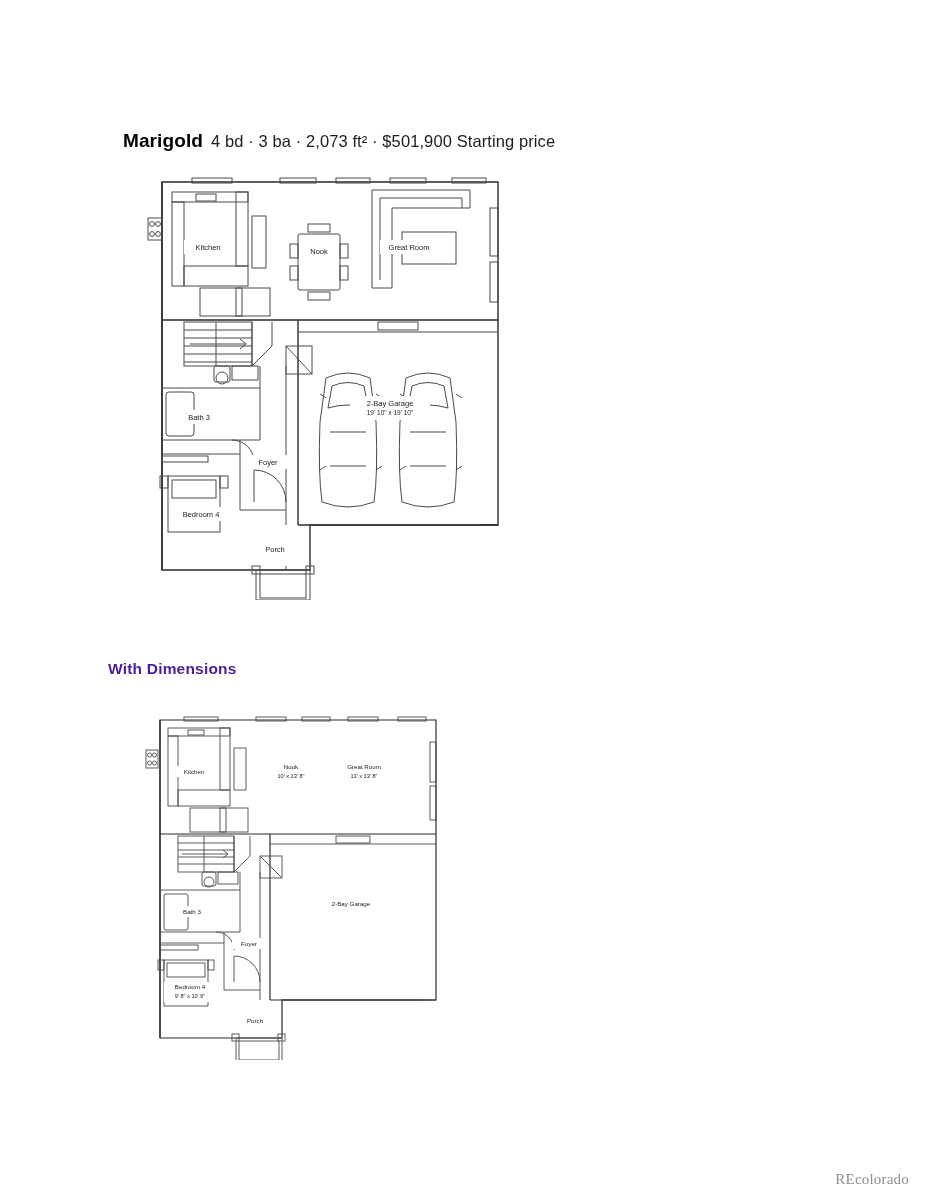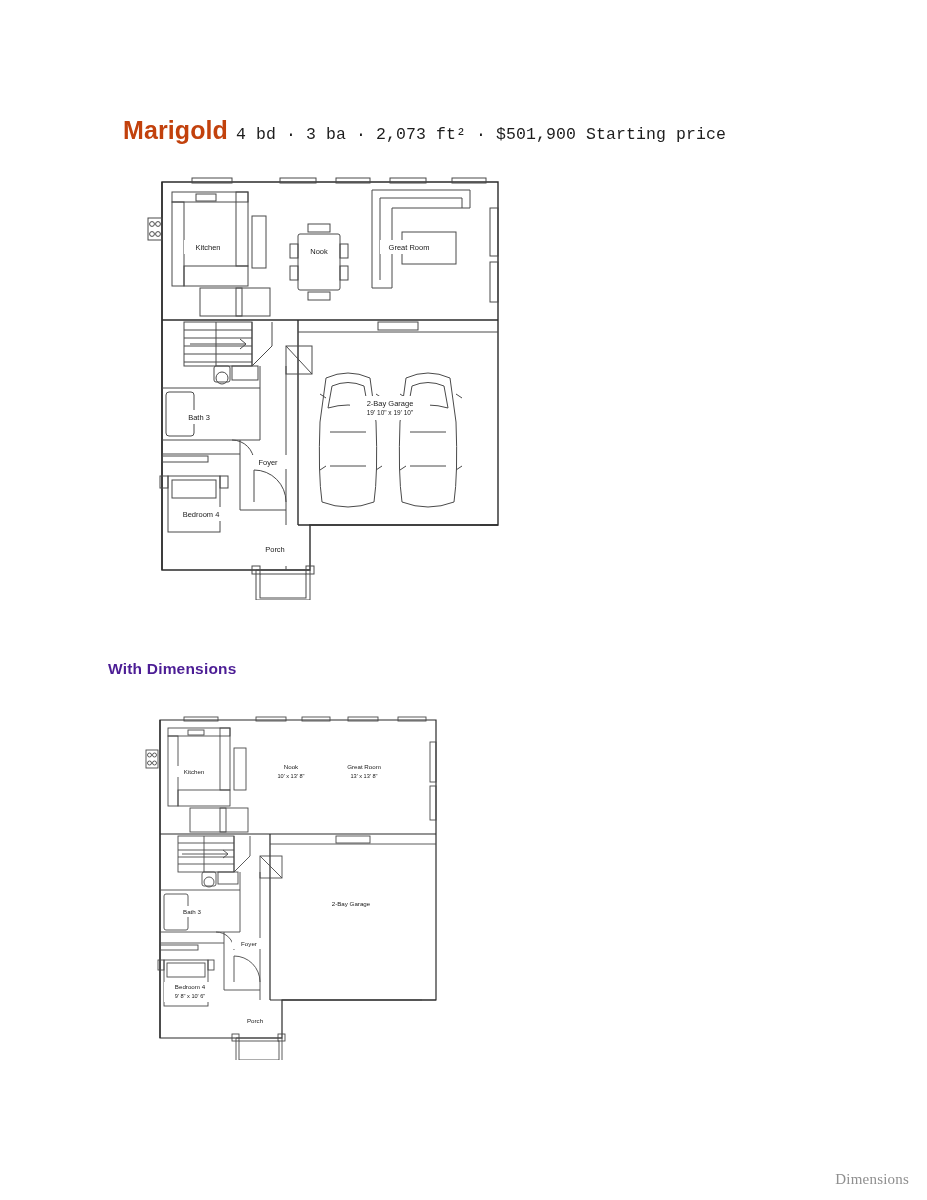--- a/index.html
+++ b/index.html
@@ -19,32 +19,32 @@
   
   .header {
     position: absolute;
     left: 123px;
     top: 116px;
     display: flex;
     align-items: baseline;
     white-space: nowrap;
   }
   .plan-name {
-    font-size: 25px;
+    font-size: 19px;
     font-weight: 700;
     letter-spacing: 0.1px;
-    color: #c2410c;
+    color: #000000;
+    margin-top: 14px;
   }
   .plan-specs {
     font-size: 16.5px;
     font-weight: 400;
     color: #1d1d1d;
     margin-left: 8px;
     letter-spacing: 0.1px;
-    font-family: Liberation Mono, monospace;
   }
 
   
   .section-title {
     position: absolute;
     left: 108px;
     top: 660px;
     font-size: 15.5px;
     font-weight: 700;
     color: #4c1d95;
@@ -345,13 +345,13 @@
       <rect x="24" y="272" width="52" height="20" fill="#ffffff" stroke="none"></rect>
       <text x="50" y="279">Bedroom 4</text>
       <text x="50" y="287.5" font-size="5.6">9' 8" x 10' 6"</text>
 
       <rect x="96" y="305" width="38" height="11" fill="#ffffff" stroke="none"></rect>
       <text x="115" y="313">Porch</text>
     </g>
   </svg>
 </div>
 
-<div class="watermark">Dimensions</div>
+<div class="watermark">REcolorado</div>
 
 </body></html>

